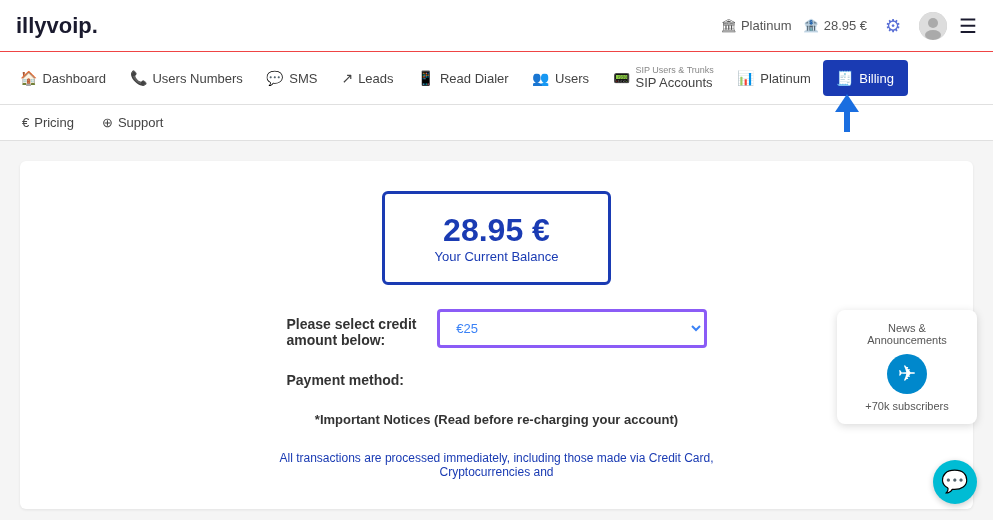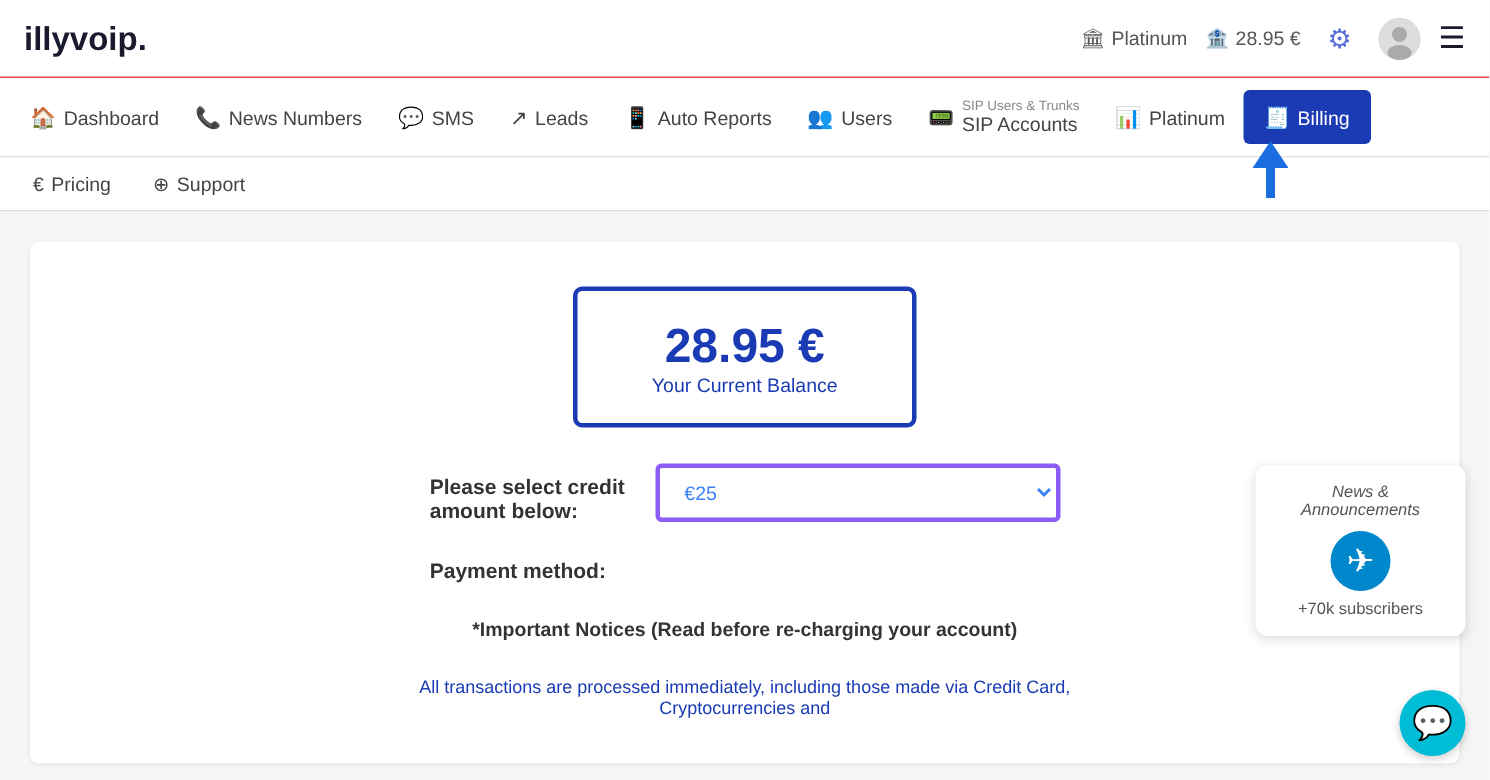--- a/index.html
+++ b/index.html
@@ -222,21 +222,20 @@
       border-radius: 8px;
       box-shadow: 0 2px 8px rgba(0,0,0,0.15);
       padding: 12px 16px;
       text-align: center;
       width: 140px;
     }
     .news-title {
       font-size: 11px;
       color: #555;
       margin-bottom: 8px;
-      font-style: italic;
     }
     .telegram-icon {
       width: 40px;
       height: 40px;
       background: #0088cc;
       border-radius: 50%;
       display: flex;
       align-items: center;
       justify-content: center;
       margin: 0 auto 6px;
@@ -310,33 +309,33 @@
     </div>
   </div>
 
   <div class="nav">
     <div class="nav-item">
       <span class="nav-icon">🏠</span>
       <span>Dashboard</span>
     </div>
     <div class="nav-item">
       <span class="nav-icon">📞</span>
-      <span>News Numbers</span>
+      <span>Users Numbers</span>
     </div>
     <div class="nav-item">
       <span class="nav-icon">💬</span>
       <span>SMS</span>
     </div>
     <div class="nav-item">
       <span class="nav-icon">↗</span>
       <span>Leads</span>
     </div>
     <div class="nav-item">
       <span class="nav-icon">📱</span>
-      <span>Auto Reports</span>
+      <span>Read Dialer</span>
     </div>
     <div class="nav-item">
       <span class="nav-icon">👥</span>
       <span>Users</span>
     </div>
     <div class="nav-item">
       <span class="nav-icon">📟</span>
       <span>
         <small class="sip-small">SIP Users &amp; Trunks</small>
         SIP Accounts

